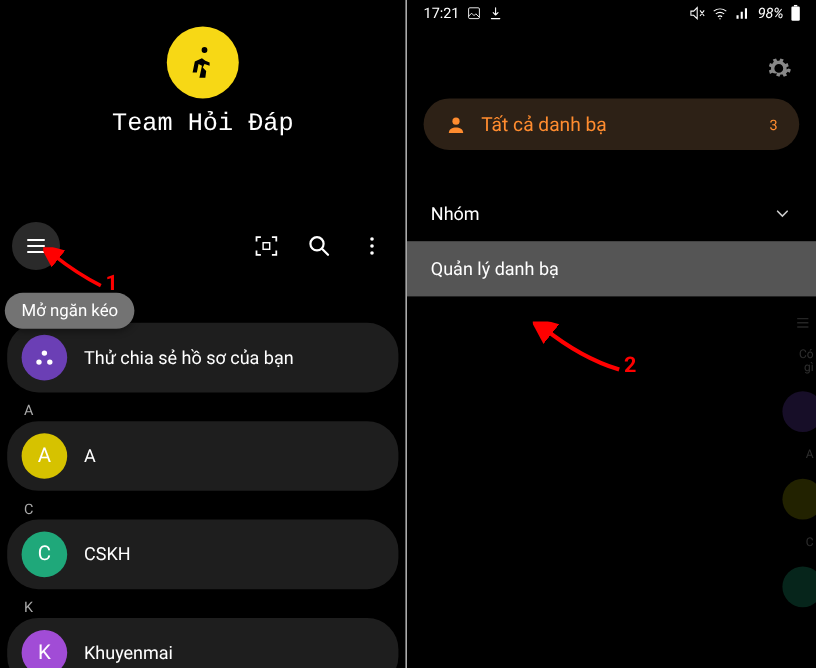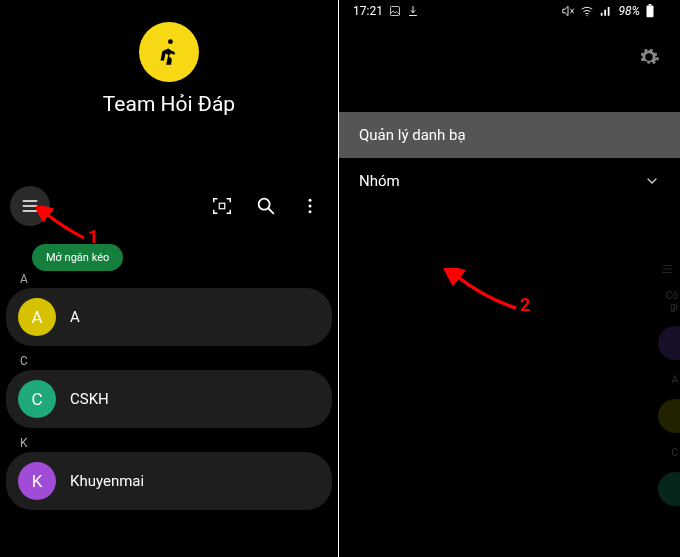--- a/index.html
+++ b/index.html
@@ -5,63 +5,63 @@
   * { margin: 0; padding: 0; box-sizing: border-box; font-family: -apple-system, Roboto, sans-serif; }
   body { background: #fff; width: 680px; height: 557px; display: flex; }
   .panel { background: #000; color: #fff; position: relative; overflow: hidden; }
   .panel-left { width: 339px; height: 557px; border-right: 1px solid #fff; }
   .panel-right { width: 341px; height: 557px; }
 
   
   .header-left { display: flex; flex-direction: column; align-items: center; padding-top: 22px; }
   .avatar-team { width: 60px; height: 60px; border-radius: 50%; background: #f7d815; display: flex; align-items: center; justify-content: center; }
   .avatar-team svg { width: 34px; height: 34px; }
-  .team-title { margin-top: 10px; font-size: 21px; font-weight: 400; }
+  .team-title { margin-top: 10px; font-size: 21px; font-weight: 400; font-family: Liberation Mono, monospace; }
 
   .action-row { display: flex; align-items: center; justify-content: space-between; padding: 0 10px; margin-top: 70px; }
   .menu-btn { width: 40px; height: 40px; border-radius: 50%; background: #2a2a2a; display: flex; align-items: center; justify-content: center; cursor: pointer; }
   .action-icons { display: flex; align-items: center; gap: 20px; padding-right: 6px; }
   .icon-wrap { width: 24px; height: 24px; display: flex; align-items: center; justify-content: center; cursor: pointer; }
 
-  .tooltip { position: absolute; left: 32px; top: 244px; background: #15803d; border-radius: 18px; padding: 7px 14px; font-size: 11px; box-shadow: 0 2px 6px rgba(0,0,0,.4); }
+  .tooltip { position: absolute; left: 4px; top: 244px; background: #737373; border-radius: 18px; padding: 7px 14px; font-size: 14px; box-shadow: 0 2px 6px rgba(0,0,0,.4); }
 
   .arrow1 { position: absolute; left: 36px; top: 206px; pointer-events:none;}
   .arrow1 .lbl { position:absolute; left:52px; top:20px; color:#ff0000; font-weight:700; font-size:18px; }
 
   .list { margin-top: 44px; }
   .list-item { display: flex; align-items: center; gap: 14px; padding: 8px 12px; margin: 0 6px 6px; }
   .list-item.pill { background: #1e1e1e; border-radius: 26px; padding: 10px 12px; }
   .avatar-sm { width: 38px; height: 38px; border-radius: 50%; display: flex; align-items: center; justify-content: center; font-size: 17px; font-weight: 400; flex-shrink: 0; }
   .av-purple { background: #6b3fb5; }
   .av-yellow { background: #d6c200; color: #fff; }
   .av-green { background: #1fa87a; }
   .av-violet { background: #a14cd6; }
   .section-letter { font-size: 12px; color: #aaa; padding: 2px 20px; }
   .contact-name { font-size: 15px; }
 
   
-  .statusbar { display: flex; justify-content: space-between; align-items: center; padding: 4px 25px 2px 14px; font-size: 12px; }
+  .statusbar { display: flex; justify-content: space-between; align-items: center; padding: 4px 12px 2px 14px; font-size: 12px; }
   .status-left { display: flex; align-items: center; gap: 6px; }
   .status-right { display: flex; align-items: center; gap: 5px; font-style: italic; }
 
   .settings-row { display: flex; justify-content: flex-end; padding: 26px 20px 14px; }
   .gear { width: 22px; height: 22px; cursor: pointer; }
 
   .all-chip { margin: 0 14px; background: #2d2116; border-radius: 22px; padding: 12px 18px; display: flex; align-items: center; gap: 12px; color: #ff8c2f; }
   .all-chip .cnt { margin-left: auto; font-size: 12px;}
 
   .nav-list { margin-top: 30px; }
   .nav-item { display: flex; align-items: center; justify-content: space-between; padding: 14px 20px; font-size: 15px; cursor: pointer; }
   .nav-item.selected { background: #555; }
   .chevron { width: 16px; height: 16px; }
 
   .arrow2 { position:absolute; left:444px; top:268px; pointer-events:none; z-index:5;}
   .arrow2 .lbl { position:absolute; left:76px; top:26px; color:#ff0000; font-weight:700; font-size:18px; }
 
-  .ghost-strip { position:absolute; right:0; top:262px; width:22px; display:flex; flex-direction:column; align-items:flex-start; gap:14px; opacity:.22; }
+  .ghost-strip { position:absolute; right:0; top:262px; width:22px; display:flex; flex-direction:column; align-items:center; gap:14px; opacity:.22; }
   .ghost-strip .g { width:34px; height:34px; border-radius:50%; flex-shrink:0; }
   .ghost-strip .txt { font-size:10px; color:#ccc; text-align:right; width:100%; padding-right:2px;}
   .ghost-strip .ham { width:18px; height:14px; }
 
   svg { display:block; }
 </style>
 </head>
 <body>
 
 <div class="panel panel-left">
@@ -111,20 +111,30 @@
           <marker id="ah1" markerWidth="8" markerHeight="8" refX="2" refY="3" orient="auto">
             <path d="M0,0 L0,6 L7,3 z" fill="#ff0000"></path>
           </marker>
         </defs>
         <path d="M48 32 Q28 22 8 6" stroke="#ff0000" stroke-width="3" fill="none" marker-end="url(#ah1)"></path>
       </svg>
     <span class="lbl">1</span>
   </div>
 
   <div class="list">
+    <div class="list-item pill">
+      <div class="avatar-sm av-purple">
+        <svg width="18" height="18" viewBox="0 0 24 24">
+            <circle cx="12" cy="7" r="3" fill="#fff"></circle>
+            <circle cx="6" cy="17" r="3" fill="#fff"></circle>
+            <circle cx="18" cy="17" r="3" fill="#fff"></circle>
+          </svg>
+      </div>
+      <span class="contact-name">Thử chia sẻ hồ sơ của bạn</span>
+    </div>
 
     <div class="section-letter">A</div>
     <div class="list-item pill">
       <div class="avatar-sm av-yellow">A</div>
       <span class="contact-name">A</span>
     </div>
 
     <div class="section-letter">C</div>
     <div class="list-item pill">
       <div class="avatar-sm av-green">C</div>
@@ -172,30 +182,38 @@
   </div>
 
   <div class="settings-row">
     <div class="gear">
       <svg viewBox="0 0 24 24">
           <path fill="#888" d="M12 8a4 4 0 1 0 0 8 4 4 0 0 0 0-8zm9 4l2 1-1 3-2-1a8 8 0 0 1-1.5 1.5l1 2-3 1-1-2a8 8 0 0 1-2 0l-1 2-3-1 1-2A8 8 0 0 1 6 16l-2 1-1-3 2-1a8 8 0 0 1 0-2l-2-1 1-3 2 1A8 8 0 0 1 7.5 6l-1-2 3-1 1 2a8 8 0 0 1 2 0l1-2 3 1-1 2A8 8 0 0 1 18 8l2-1 1 3-2 1a8 8 0 0 1 0 2z"></path>
         </svg>
     </div>
   </div>
 
+  <div class="all-chip">
+    <svg width="18" height="18" viewBox="0 0 24 24">
+        <circle cx="12" cy="8" r="4" fill="#ff8c2f"></circle>
+        <path d="M4 21c0-4 4-6 8-6s8 2 8 6" fill="#ff8c2f"></path>
+      </svg>
+    <span>Tất cả danh bạ</span>
+    <span class="cnt">3</span>
+  </div>
 
   <div class="nav-list">
-    <div class="nav-item selected">
-      <span>Quản lý danh bạ</span>
-    </div>
     <div class="nav-item">
       <span>Nhóm</span>
       <svg class="chevron" viewBox="0 0 24 24">
           <path d="M6 9l6 6 6-6" stroke="#ccc" stroke-width="2" fill="none" stroke-linecap="round"></path>
         </svg>
+    </div>
+    <div class="nav-item selected">
+      <span>Quản lý danh bạ</span>
     </div>
   </div>
 
   <div class="ghost-strip">
     <svg class="ham" viewBox="0 0 24 24">
         <path stroke="#aaa" stroke-width="2" d="M4 6h16M4 12h16M4 18h16"></path>
       </svg>
     <span class="txt">Có gì</span>
     <div class="g" style="background:#6b3fb5"></div>
     <span class="txt">A</span>

